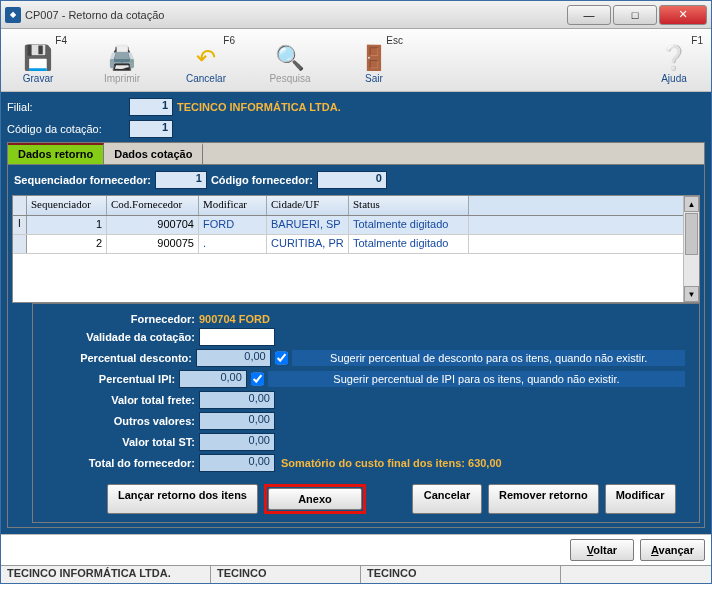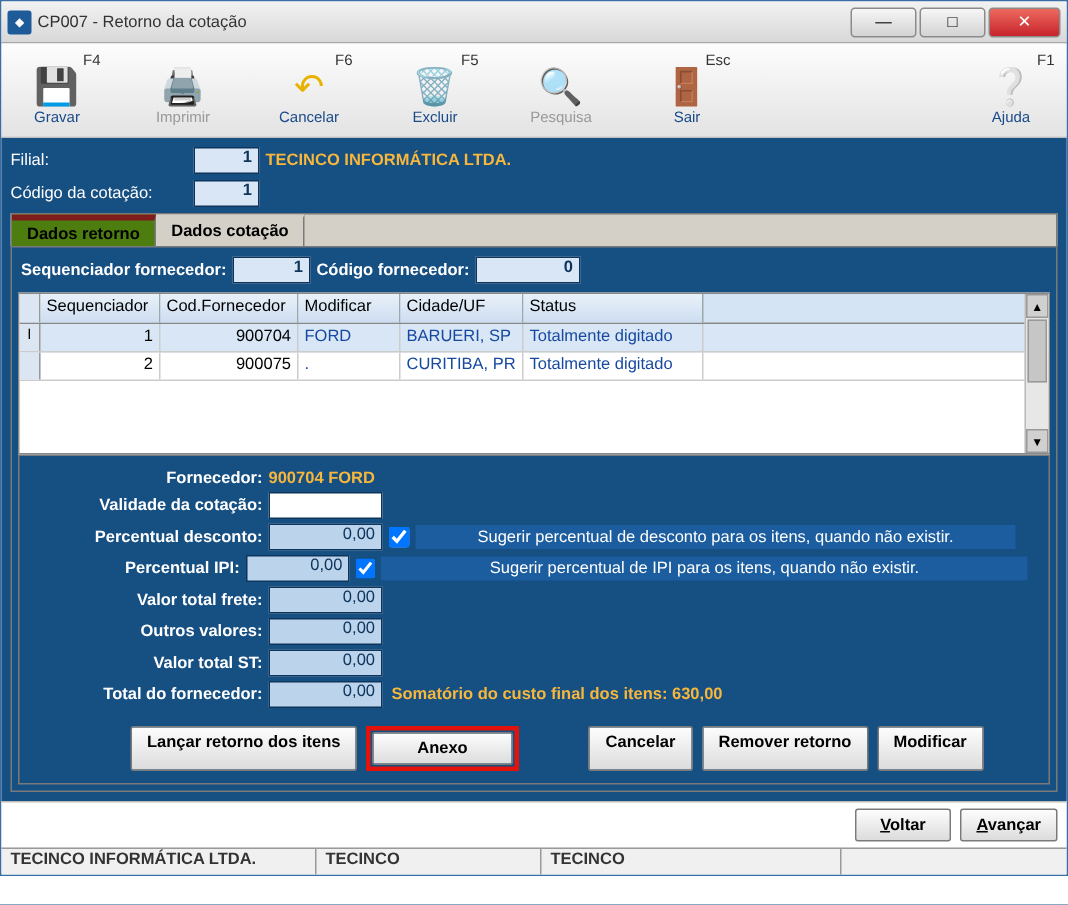--- a/index.html
+++ b/index.html
@@ -16,36 +16,36 @@
   .tbbtn.disabled { color:#999; }
   .tbbtn .key { position:absolute; top:1px; right:3px; font-size:10px; color:#333; }
   .tbbtn .ic { width:34px; height:30px; display:flex; align-items:center; justify-content:center; font-size:24px; }
   .spacer-tb { flex:1; }
   .body { background:#164f82; padding:6px 6px 6px 6px; }
   .field-row { display:flex; align-items:center; gap:4px; margin-bottom:4px; color:#fff; font-weight:bold; }
   .field-row label { text-align:left; color:#fff; font-weight:normal; }
   .finput { background:#d8e6f6; border:1px solid #0d355c; height:18px; padding:0 4px; text-align:right; color:#0d355c; }
   .tabs { display:flex; background:#d4d0c8; height:22px; border:1px solid #7a7a7a; border-bottom:none; margin-top:4px; }
   .tab { padding:3px 10px; background:#d4d0c8; border-right:1px solid #7a7a7a; border-top:2px solid transparent; cursor:pointer; color:#000; font-weight:bold; }
-  .tab.active { background:#4d7c0f; border-top:4px solid #7f1d1d; position:relative; top:0; }
+  .tab.active { background:#84cc16; border-top:2px solid #7f1d1d; position:relative; top:0; }
   .panel { background:#164f82; border:1px solid #7a7a7a; padding:4px; }
   .seq-row { background:#164f82; display:flex; align-items:center; gap:4px; padding:2px 2px 6px 2px; color:#fff; font-weight:bold; }
   .grid-wrap { background:#fff; border:1px solid #888; height:108px; position:relative; overflow:hidden; }
   .grid-head { display:flex; background:#d4e4f5; border-bottom:1px solid #888; }
-  .gh { border-right:1px solid #9aa; padding:2px 4px; color:#000; font-size:11px; background:linear-gradient(to bottom,#e9f1fa,#cdddf0); height:19px; overflow:hidden; }
+  .gh { border-right:1px solid #9aa; padding:2px 4px; color:#000; font-size:11px; background:linear-gradient(to bottom,#e9f1fa,#cdddf0); height:19px; overflow:hidden;font-family:Liberation Serif, serif; }
   .grid-row { display:flex; border-bottom:1px solid #ccc; height:19px; }
   .gc { border-right:1px solid #ccc; padding:2px 4px; font-size:11px; overflow:hidden; white-space:nowrap; }
   .gc.r { text-align:right; }
   .grid-row.sel { background:#d8e6f6; }
   .row-ind { width:14px; background:#dce6f2; border-right:1px solid #999; text-align:center; font-size:10px; }
   .vscroll { position:absolute; right:0; top:0; bottom:0; width:16px; background:#e7e7e7; border-left:1px solid #bbb; }
   .vscroll .arrow { height:16px; background:#d0d0d0; border:1px solid #999; font-size:8px; display:flex; align-items:center; justify-content:center; }
   .vscroll .thumb { height:42px; background:#c6c6c6; border:1px solid #999; margin:1px; }
   .sub-tabs { display:flex; background:#d4d0c8; height:22px; border:1px solid #7a7a7a; border-bottom:none; margin-top:6px; }
-  .form-panel { background:#164f82; border:1px solid #7a7a7a; padding:6px 14px 6px 6px; }
+  .form-panel { background:#164f82; border:1px solid #7a7a7a; padding:6px 14px 6px 6px;margin-left:20px; }
   .frow { display:flex; align-items:center; margin:3px 0; }
   .flabel { width:160px; text-align:right; color:#fff; font-weight:bold; padding-right:4px; }
   .fval { background:#bcd3ec; border:1px solid #0d355c; height:18px; width:76px; text-align:right; padding:0 4px; color:#0d355c; }
   .fchk { width:14px; height:14px; margin:0 4px; }
   .fhint { color:#fff; background:#1b5d9e; padding:2px 6px; border:0; font-weight:normal;text-align:center; }
   .ytext { color:#f6b73c; font-weight:bold; }
   .btn-row { display:flex; gap:6px; margin-top:10px; padding:2px; }
   .fbtn { background:linear-gradient(to bottom,#fdfdfd,#dcdcdc); border:1px solid #7a7a7a; padding:4px 10px; min-width:88px; text-align:center; font-size:11px; color:#000; font-weight:bold; border-radius:2px; cursor:pointer; }
   .anexo-wrap { border:3px solid #e3120b; padding:1px; }
   .nav-row { display:flex; justify-content:flex-end; gap:6px; background:#fff; padding:4px 6px; border-top:1px solid #bbb; }
@@ -79,25 +79,20 @@
     </div>
     <div class="tbbtn disabled">
       <span class="ic">🖨️</span>
       <span>Imprimir</span>
     </div>
     <div class="tbbtn">
       <span class="key">F6</span>
       <span class="ic" style="color:#e8b200">↶</span>
       <span>Cancelar</span>
     </div>
-    <div class="tbbtn">
-      <span class="key">F5</span>
-      <span class="ic">🗑️</span>
-      <span>Excluir</span>
-    </div>
     <div class="tbbtn disabled">
       <span class="ic">🔍</span>
       <span>Pesquisa</span>
     </div>
     <div class="tbbtn">
       <span class="key">Esc</span>
       <span class="ic">🚪</span>
       <span>Sair</span>
     </div>
     <div class="spacer-tb"></div>

